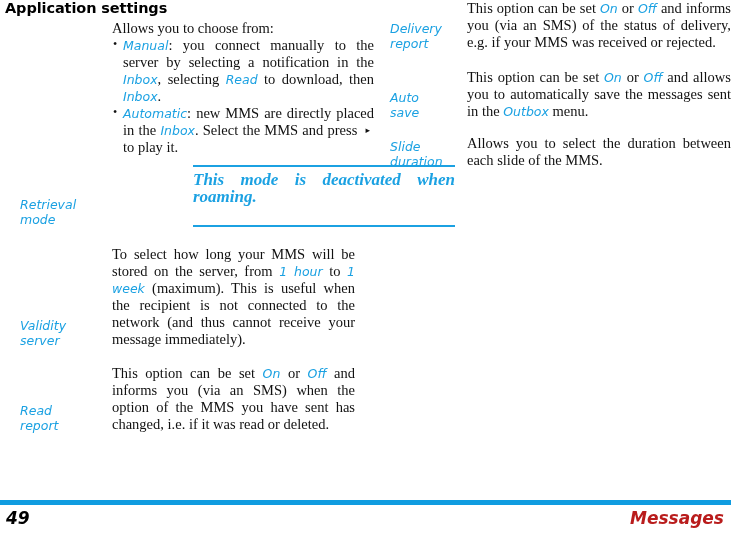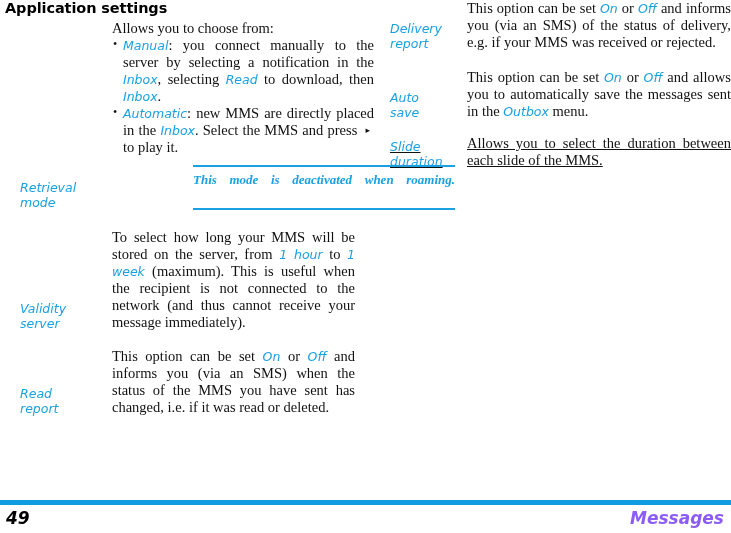--- a/index.html
+++ b/index.html
@@ -124,21 +124,21 @@
     width: 262px;
     border-top: 2px solid #1BA1E2;
     border-bottom: 2px solid #1BA1E2;
     padding: 4px 0 3px 0;
   }
   .note p {
     margin: 0;
     font-family: "Liberation Serif", "DejaVu Serif", serif;
     font-style: italic;
     font-weight: bold;
-    font-size: 13px;
+    font-size: 17px;
     line-height: 17px;
     color: #1BA1E2;
     text-align: justify;
     text-justify: inter-word;
   }
   .note p::after {
     content: "";
     display: inline-block;
     width: 100%;
   }
@@ -170,21 +170,21 @@
     color: #000000;
   }
   .footer-section {
     position: absolute;
     right: 7px;
     top: 508px;
     font-family: "DejaVu Sans", "Liberation Sans", sans-serif;
     font-style: italic;
     font-weight: bold;
     font-size: 17px;
-    color: #8b5cf6;
+    color: #b91c1c;
   }
 </style>
 </head>
 <body>
 
 <div class="page">
 
   <div class="page-title">Application settings</div>
 
   <div class="col col-left">
@@ -215,21 +215,21 @@
         <p><span>To select how long your MMS will be stored on the server, from </span><span class="ui">1 hour</span><span> to </span><span class="ui">1 week</span><span> (maximum). This is useful when the recipient is not connected to the network (and thus cannot receive your message immediately).</span></p>
       </div>
     </div>
 
     <div class="row" style="margin-top:17px;">
       <div class="row-label">
         <span>Read</span><br>
         <span>report</span>
       </div>
       <div class="row-body">
-        <p><span>This option can be set </span><span class="ui">On</span><span> or </span><span class="ui">Off</span><span> and informs you (via an SMS) when the status of the MMS you have sent has changed, i.e. if it was read or deleted.</span></p>
+        <p><span>This option can be set </span><span class="ui">On</span><span> or </span><span class="ui">Off</span><span> and informs you (via an SMS) when the option of the MMS you have sent has changed, i.e. if it was read or deleted.</span></p>
       </div>
     </div>
 
   </div>
 
   <div class="col col-right">
 
     <div class="row">
       <div class="row-label">
         <span>Delivery</span><br>
@@ -243,21 +243,21 @@
     <div class="row" style="margin-top:18px;">
       <div class="row-label">
         <span>Auto</span><br>
         <span>save</span>
       </div>
       <div class="row-body">
         <p><span>This option can be set </span><span class="ui">On</span><span> or </span><span class="ui">Off</span><span> and allows you to automatically save the messages sent in the </span><span class="ui">Outbox</span><span> menu.</span></p>
       </div>
     </div>
 
-    <div class="row" style="margin-top:15px;text-decoration:underline;">
+    <div class="row" style="margin-top:15px;">
       <div class="row-label">
         <span>Slide</span><br>
         <span>duration</span>
       </div>
       <div class="row-body">
         <p>Allows you to select the duration between each slide of the MMS.</p>
       </div>
     </div>
 
   </div>

